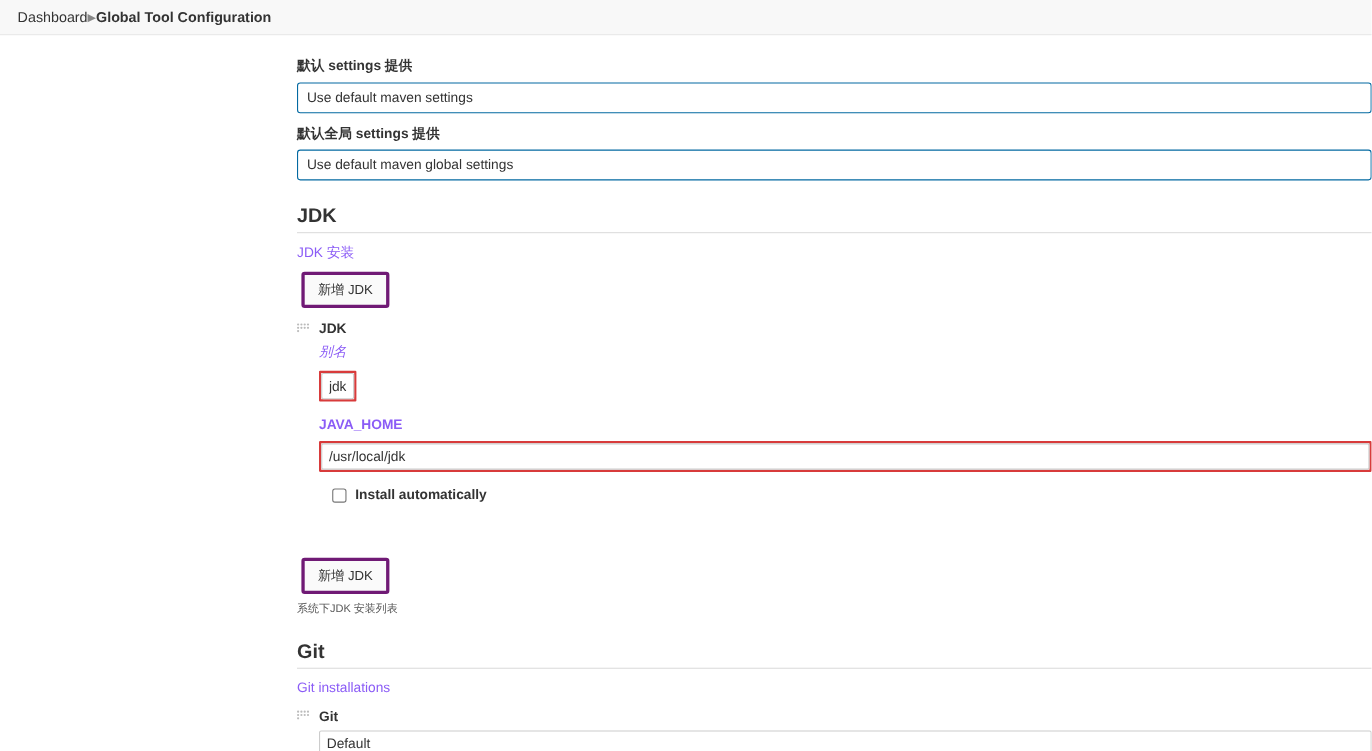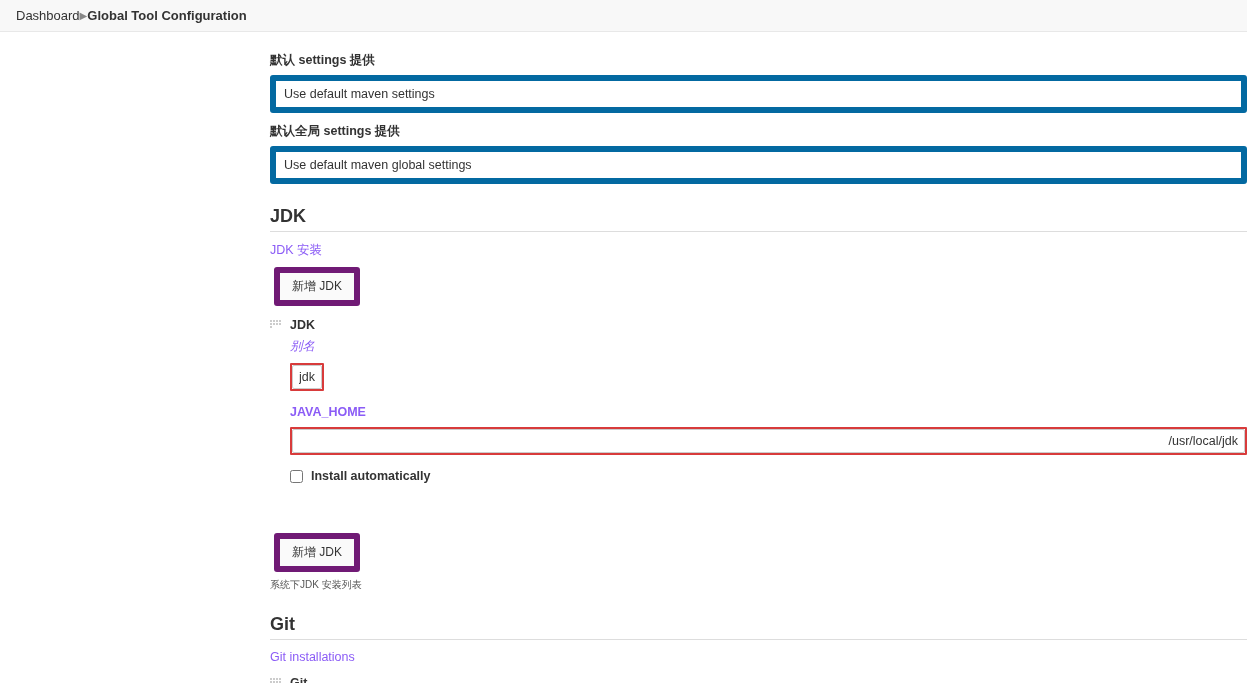--- a/index.html
+++ b/index.html
@@ -24,21 +24,21 @@
       margin-left: 270px;
       padding: 10px 0 20px 0;
     }
     .field-label {
       font-size: 12.5px;
       color: #333;
       margin: 10px 0 6px 0;
       font-weight: 700;
     }
     .select-box {
-      border: 6px solid #0369a1;
+      border: 1px solid #0369a1;
       border-radius: 3px;
       padding: 6px 8px;
       font-size: 12.5px;
       background: #fff;
       width: 100%;
       cursor: pointer;
       color: #333;
     }
     .section-heading {
       font-size: 18px;
@@ -48,21 +48,21 @@
       border-bottom: 1px solid #ddd;
       padding-bottom: 4px;
     }
     .sub-label {
       font-size: 12.5px;
       color: #8b5cf6;
       margin: 10px 0 8px 0;
     }
     .btn {
       background: #fafafa;
-      border: 6px solid #701a75;
+      border: 3px solid #701a75;
       border-radius: 3px;
       padding: 5px 12px;
       font-size: 12px;
       cursor: pointer;
       color: #333;
     }
     .entry-block {
       margin: 12px 0 0 0;
     }
     .entry-row {
@@ -105,27 +105,27 @@
       border: 2px solid #d83b3b;
       display: inline-block;
       padding: 0;
       border-radius: 1px;
     }
     .highlighted-wrap .text-input {
       border: 1px solid #ccc;
       min-width: 30px;
     }
     .highlighted-wrap.small .text-input { width: 30px; }
-    .highlighted-wrap.medium .text-input { width: 68px; text-align: right; }
+    .highlighted-wrap.medium .text-input { width: 68px; }
     .checkbox-row {
       display: flex;
       align-items: center;
       gap: 8px;
       margin-top: 14px;
-      margin-left: 0;
+      margin-left: 12px;
     }
     .checkbox-row input { width: 13px; height: 13px; cursor: pointer; }
     .checkbox-label { font-size: 12.5px; font-weight: 600; color: #333; }
     .hint {
       font-size: 10px;
       color: #555;
       margin-top: 6px;
     }
     .row-full { width: 100%; }
   </style>

